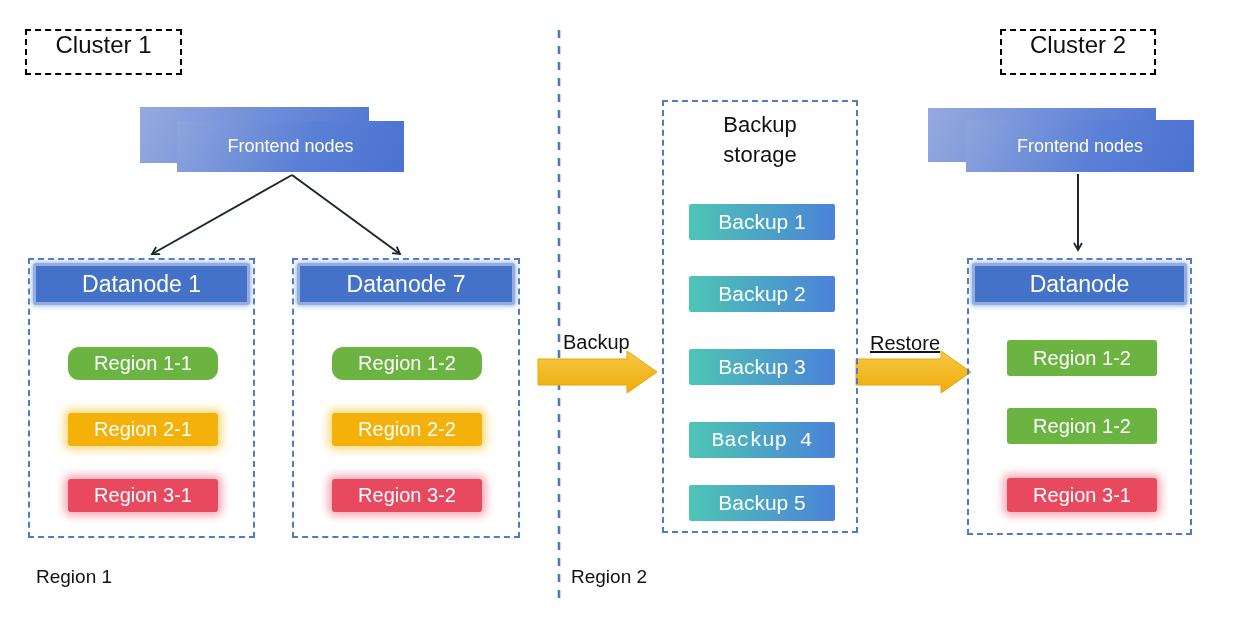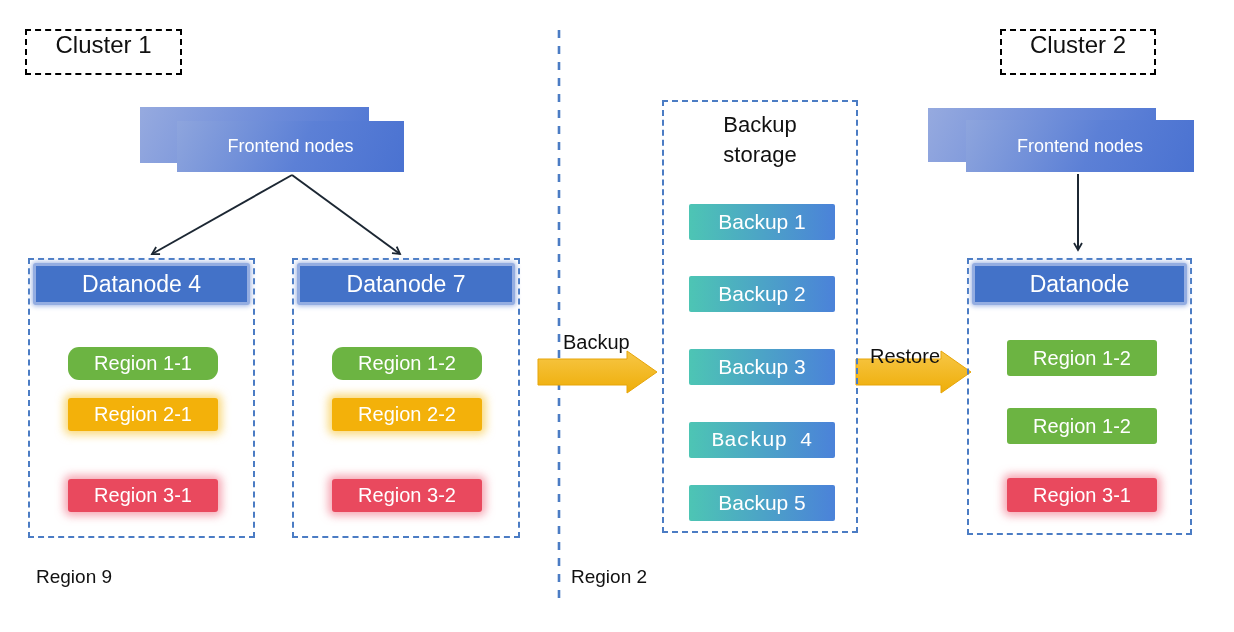--- a/index.html
+++ b/index.html
@@ -53,21 +53,21 @@
   }
 
   .region-chip {
     position:absolute; left:38px; width:150px; height:33px; border-radius:3px;
     display:flex; align-items:center; justify-content:center;
     color:#ffffff; font-size:20px; white-space:nowrap;
   }
   .region-green  { background:#6cb442; }
   .region-yellow { background:#f3b10a; box-shadow:0 0 9px 4px rgba(246,193,44,0.6); }
   .region-red    { background:#e9495e; box-shadow:0 0 9px 4px rgba(238,99,120,0.55); }
-  .r-row1 { top:87px;border-radius:11px; }  .r-row2 { top:138px; }  .r-row3 { top:219px; }
+  .r-row1 { top:87px;border-radius:11px; }  .r-row2 { top:153px; }  .r-row3 { top:219px; }
   .c2-row1 { top:80px; height:36px; }  .c2-row2 { top:148px; height:36px; }  .c2-row3 { top:218px; height:34px; }
 
   #backup-storage-title {
     position:absolute; left:0; right:0; top:8px; text-align:center;
     font-size:22px; line-height:1.35; color:#111111;
     padding:0 30px;
   }
   .backup-chip {
     position:absolute; left:25px; width:146px; height:36px; border-radius:2px;
     background:linear-gradient(90deg,#4dc5b4 0%,#4b82d9 100%);
@@ -75,21 +75,21 @@
     color:#ffffff; font-size:21px;
   }
   .b-row1 { top:102px; } .b-row2 { top:174px; } .b-row3 { top:247px; }
   .b-row4 { top:320px;font-family:Liberation Mono, monospace; } .b-row5 { top:383px; }
 
   .flow-label {
     position:absolute; width:90px; 
     font-size:20px; color:#111111;
   }
   #backup-arrow-label  { left:563px; top:331px; }
-  #restore-arrow-label { left:870px; top:345px; }
+  #restore-arrow-label { left:870px; top:332px;text-decoration:underline; }
 
   .region-zone-label {
     position:absolute; font-size:19px; color:#111111;
   }
   #region1-label { left:36px;  top:566px; }
   #region2-label { left:571px; top:566px; }
 </style>
 </head>
 <body>
 
@@ -129,21 +129,21 @@
     <span>Frontend nodes</span>
   </div>
 
   <div class="fe-back" id="fe2-back"></div>
   <div class="fe-front" id="fe2-front">
     <span>Frontend nodes</span>
   </div>
 
   <div class="dashed-box" id="datanode1-box">
     <div class="datanode-header">
-      <span>Datanode 4</span>
+      <span>Datanode 1</span>
     </div>
     <div class="region-chip region-green r-row1">
       <span>Region 1-1</span>
     </div>
     <div class="region-chip region-yellow r-row2">
       <span>Region 2-1</span>
     </div>
     <div class="region-chip region-red r-row3">
       <span>Region 3-1</span>
     </div>
@@ -194,16 +194,16 @@
       <span>Region 1-2</span>
     </div>
     <div class="region-chip region-red c2-row3">
       <span>Region 3-1</span>
     </div>
   </div>
 
   <div class="flow-label" id="backup-arrow-label">Backup</div>
   <div class="flow-label" id="restore-arrow-label">Restore</div>
 
-  <div class="region-zone-label" id="region1-label">Region 9</div>
+  <div class="region-zone-label" id="region1-label">Region 1</div>
   <div class="region-zone-label" id="region2-label">Region 2</div>
 
 </div>
 
 </body></html>

